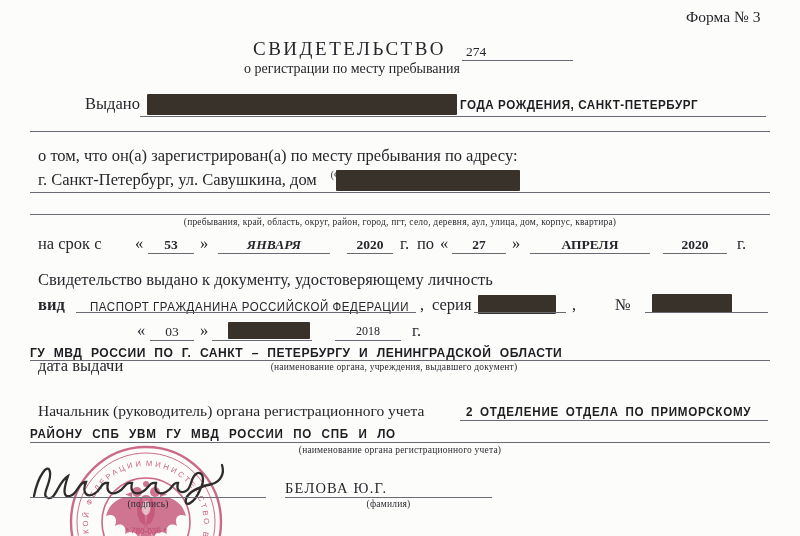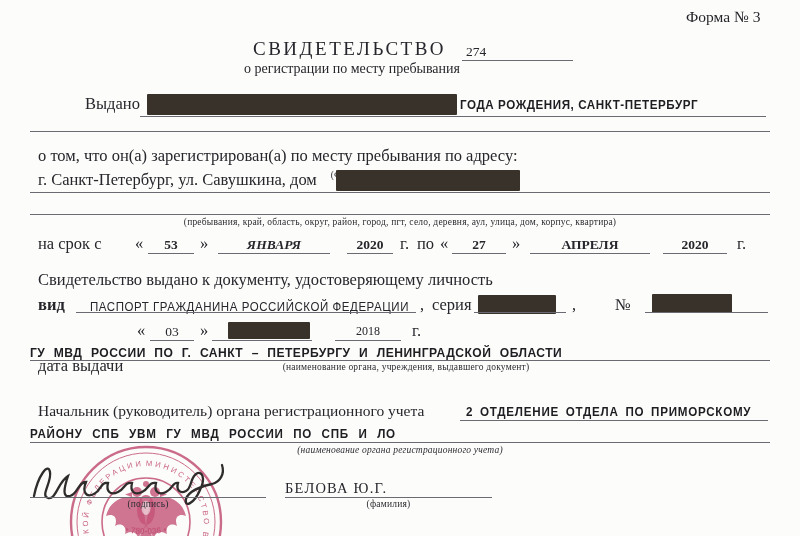--- a/index.html
+++ b/index.html
@@ -85,28 +85,28 @@
   <div class="hline" style="left:150px;top:340px;width:44px;"></div>
   <div class="abs t16" style="left:200px;top:322px;">»</div>
   <div class="redact" style="left:228px;top:322px;width:82px;height:17px;"></div>
   <div class="hline" style="left:212px;top:340px;width:100px;"></div>
   <div class="abs" style="left:335px;top:324px;width:66px;font-size:12px;text-align:center;">2018</div>
   <div class="hline" style="left:335px;top:340px;width:66px;"></div>
   <div class="abs t16" style="left:412px;top:322px;">г.</div>
 
   <div class="abs bcond" style="left:30px;top:345px;font-size:13px;letter-spacing:0.5px;word-spacing:5px;">ГУ МВД РОССИИ ПО Г. САНКТ – ПЕТЕРБУРГУ И ЛЕНИНГРАДСКОЙ ОБЛАСТИ</div>
   <div class="hline" style="left:30px;top:360px;width:740px;"></div>
-  <div class="abs cap" style="left:36px;top:362px;width:740px;text-align:center;">(наименование органа, учреждения, выдавшего документ)</div>
+  <div class="abs cap" style="left:24px;top:362px;width:740px;text-align:center;">(наименование органа, учреждения, выдавшего документ)</div>
 
   <div class="abs t15" style="left:38px;top:402px;">Начальник (руководитель) органа регистрационного учета</div>
   <div class="abs bcond" style="left:466px;top:405px;font-size:12.5px;letter-spacing:0.8px;word-spacing:3px;">2 ОТДЕЛЕНИЕ ОТДЕЛА ПО ПРИМОРСКОМУ</div>
   <div class="hline" style="left:460px;top:420px;width:308px;"></div>
   <div class="abs bcond" style="left:30px;top:427px;font-size:12.5px;letter-spacing:0.8px;word-spacing:6px;">РАЙОНУ СПБ УВМ ГУ МВД РОССИИ ПО СПБ И ЛО</div>
   <div class="hline" style="left:30px;top:442px;width:740px;"></div>
-  <div class="abs cap" style="left:30px;top:445px;width:740px;font-style:italic;">(наименование органа регистрационного учета)</div>
+  <div class="abs cap" style="left:30px;top:445px;width:740px;">(наименование органа регистрационного учета)</div>
 
   <svg class="abs" style="left:58px;top:442px;" width="176" height="170" viewBox="0 0 176 170">
     <defs>
       <path id="ringpath" d="M 88,24 a 58,58 0 1,1 -0.05,0"></path>
       <path id="numpath" d="M 52,86 Q 88,98 124,86"></path>
     </defs>
     <g stroke="#c35277" fill="none" opacity="0.85">
       <circle cx="88" cy="80" r="75" stroke-width="2.4"></circle>
       <circle cx="88" cy="80" r="69" stroke-width="1"></circle>
       <circle cx="88" cy="80" r="44" stroke-width="1.6"></circle>

